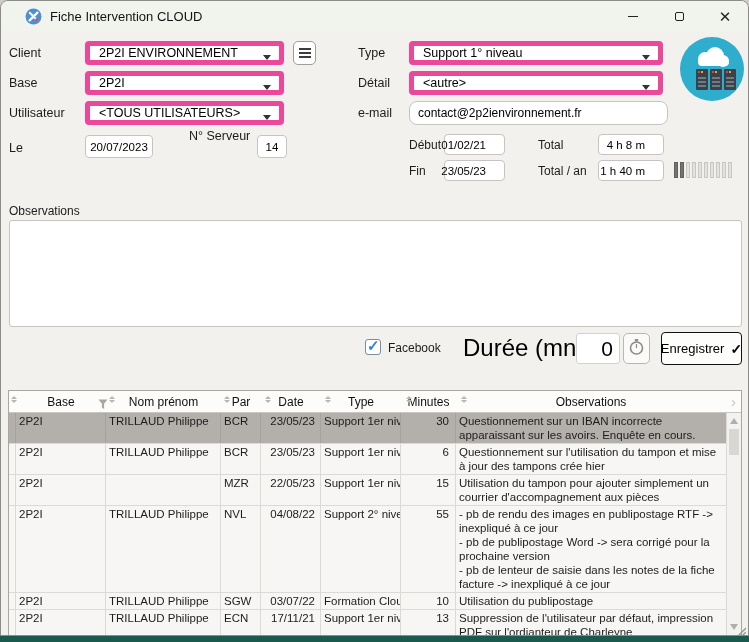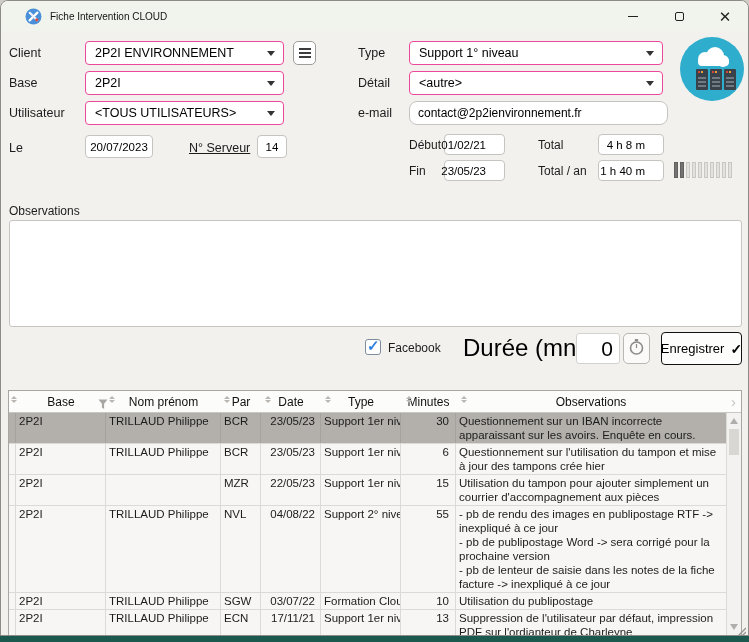--- a/index.html
+++ b/index.html
@@ -7,30 +7,30 @@
   body { font-family:"Liberation Sans", sans-serif; position:relative; background:#cfccc6; overflow:hidden; }
 
   .teal-strip { position:absolute; left:0; bottom:0; width:749px; height:10px; background:#1b584d; }
 
   .window { position:absolute; top:0; left:0; width:749px; height:636px; background:#f2f1ee;
             border:1px solid #8d8b88; border-radius:8px 8px 0 0; overflow:hidden; }
 
   
   .titlebar { position:absolute; top:0; left:0; right:0; height:30px; background:#f1f4ec; display:flex; align-items:center; }
   .app-icon { margin-left:24px; width:17px; height:17px; display:inline-block; }
-  .win-title { margin-left:8px; font-size:10px; color:#141414; }
+  .win-title { margin-left:8px; font-size:13px; color:#141414; }
   .winbtns { position:absolute; right:0; top:0; height:30px; display:flex; }
   .winbtn { width:46px; height:30px; display:flex; align-items:center; justify-content:center; color:#222; }
   .glyph-min { width:10px; height:0; border-top:1px solid #222; display:block; }
   .glyph-max { width:9px; height:9px; border:1px solid #222; border-radius:2px; display:block; }
   .glyph-close { font-size:15px; line-height:1; }
 
   
   .flabel { position:absolute; font-size:12.5px; color:#1c1c1c; }
-  .combo { position:absolute; height:24px; background:#fff; border:1px solid #ec4899; border-radius:4px;
+  .combo { position:absolute; height:24px; background:#fff; border:5px solid #ec4899; border-radius:4px;
            display:flex; align-items:center; font-size:12.5px; color:#000; padding:0 20px 0 9px; }
   .combo .dd-arrow { position:absolute; right:8px; top:9px; width:0; height:0;
            border-left:4.5px solid transparent; border-right:4.5px solid transparent; border-top:5px solid #333; }
   .tinput { position:absolute; background:#fff; border:1px solid #c6c4c1; border-radius:4px;
             font-size:11.5px; color:#000; display:flex; align-items:center; }
   .tinput.center { justify-content:center; }
   .tinput.right { justify-content:flex-end; padding-right:18px; }
   .tinput.left { padding-left:8px; font-size:12px; }
 
   .menu-btn { position:absolute; left:292px; top:40px; width:23px; height:24px; background:#fff;
@@ -144,21 +144,21 @@
 
   <span class="flabel" style="left:8px; top:105px;">Utilisateur</span>
   <div class="combo" style="left:84px; top:100px; width:199px;">
     <span>&lt;TOUS UTILISATEURS&gt;</span>
       <span class="dd-arrow"></span>
   </div>
 
   <span class="flabel" style="left:8px; top:140px;">Le</span>
   <div class="tinput center" style="left:84px; top:134px; width:68px; height:23px;">20/07/2023</div>
 
-  <span class="flabel" style="left:188px; top:140px;text-decoration:underline;">N° Serveur</span>
+  <span class="flabel" style="left:188px; top:128px;">N° Serveur</span>
   <div class="tinput center" style="left:256px; top:134px; width:30px; height:23px;">14</div>
 
   <span class="flabel" style="left:357px; top:45px;">Type</span>
   <div class="combo" style="left:408px; top:40px; width:254px;">
     <span>Support 1° niveau</span>
       <span class="dd-arrow"></span>
   </div>
 
   <span class="flabel" style="left:357px; top:75px;">Détail</span>
   <div class="combo" style="left:408px; top:70px; width:254px;">

